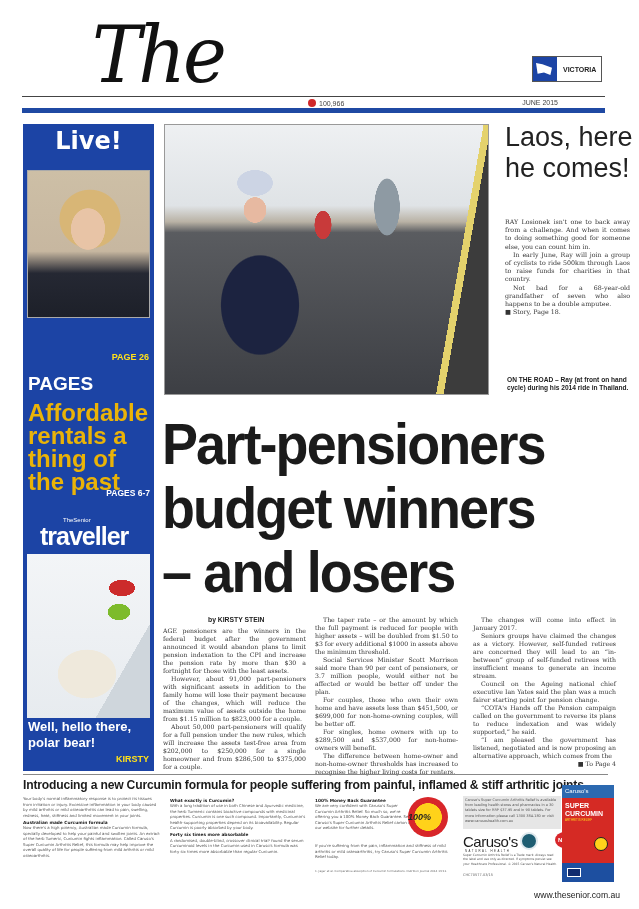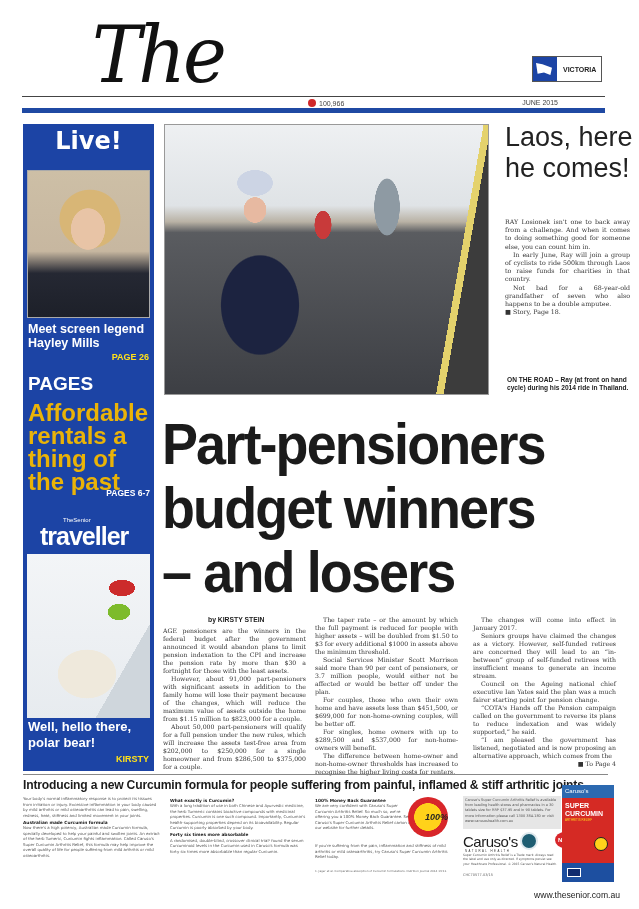--- a/index.html
+++ b/index.html
@@ -75,21 +75,21 @@
 
   
   .ad-title { position: absolute; left: 23px; top: 778px; width: 600px; font-family: "Liberation Sans", sans-serif; font-weight: bold; font-size: 12.5px; letter-spacing: -0.2px; color: #1b1b1b; white-space: nowrap; transform-origin: left top; transform: scaleX(0.97); }
   .ad-col { position: absolute; top: 796px; font-family: "DejaVu Sans", sans-serif; font-size: 3.9px; line-height: 5.5px; color: #555; }
   .ad-col h4 { font-size: 4.3px; font-weight: bold; color: #222; margin-top: 1.5px; }
   .ad-c1 { left: 23px; width: 138px; }
   .ad-c2 { left: 170px; width: 138px; }
   .ad-c3 { left: 315px; width: 100px; }
   .ad-c3b { left: 315px; top: 843px; width: 135px; }
   .ad-foot { position: absolute; left: 315px; top: 869px; width: 135px; font-family: "DejaVu Sans", sans-serif; font-size: 2.8px; color: #666; }
-  .seal { position: absolute; left: 408px; top: 797px; width: 40px; height: 40px; border-radius: 50%; background: radial-gradient(circle, #ffd21a 48%, #d8262a 50%); display: flex; align-items: center; justify-content: flex-end; font-family: "Liberation Sans", sans-serif; font-weight: bold; font-style: italic; font-size: 9px; color: #222; }
+  .seal { position: absolute; left: 408px; top: 797px; width: 40px; height: 40px; border-radius: 50%; background: radial-gradient(circle, #ffd21a 48%, #d8262a 50%); display: flex; align-items: center; justify-content: flex-start; font-family: "Liberation Sans", sans-serif; font-weight: bold; font-style: italic; font-size: 9px; color: #222; }
   .avail-box { position: absolute; left: 463px; top: 796px; width: 98px; height: 33px; background: #e6e6e6; padding: 2px; font-family: "DejaVu Sans", sans-serif; font-size: 3.5px; line-height: 5.2px; color: #555; }
   .brand { position: absolute; left: 463px; top: 833px; font-family: "Liberation Sans", sans-serif; font-size: 15px; color: #1b1b1b; letter-spacing: -0.5px; }
   .brand-sub { position: absolute; left: 465px; top: 849px; font-family: "Liberation Sans", sans-serif; font-size: 2.8px; letter-spacing: 1.5px; color: #333; }
   .brand-face { position: absolute; left: 520px; top: 832px; width: 18px; height: 18px; border-radius: 50%; background: #1e5d72; border: 2px solid #dfe9ee; }
   .new-badge { position: absolute; left: 555px; top: 832px; width: 20px; height: 16px; border-radius: 50%; background: #d8262a; color: #fff; font-family: "Liberation Sans", sans-serif; font-weight: bold; font-size: 6px; display: flex; align-items: center; justify-content: center; }
   .legal { position: absolute; left: 463px; top: 853px; width: 95px; font-family: "DejaVu Sans", sans-serif; font-size: 3px; line-height: 4.4px; color: #555; }
   .code { position: absolute; left: 463px; top: 873px; font-family: "DejaVu Sans", sans-serif; font-size: 3.5px; color: #666; }
   .product-box { position: absolute; left: 562px; top: 785px; width: 52px; height: 97px; background: linear-gradient(180deg, #2c69b0 0 13%, #d52a24 13% 80%, #1d4fa0 80%); }
   .pb-brand { position: absolute; top: 3px; left: 3px; font-family: "Liberation Sans", sans-serif; font-size: 6px; color: #fff; }
   .pb-super { position: absolute; top: 17px; left: 3px; width: 46px; font-family: "Liberation Sans", sans-serif; font-weight: bold; font-size: 7px; line-height: 7.5px; color: #fff; }
@@ -112,21 +112,20 @@
     <span class="circ-dot"></span>
     <span>100,966</span>
   </div>
   <div class="issue-date">JUNE  2015</div>
   <div class="rule-blue"></div>
 </div>
 
 <div class="sidebar">
   <div class="sb-live">Live!</div>
   <div class="sb-photo1"></div>
-  <div class="sb-hayley">Meet screen legend Hayley Mills</div>
   <div class="sb-page26">PAGE 26</div>
   <div class="sb-news">PAGES</div>
   <div class="sb-rentals">Affordable rentals a thing of the past</div>
   <div class="sb-pages67">PAGES 6-7</div>
   <div class="sb-trav-small">TheSenior</div>
   <div class="sb-trav">traveller</div>
   <div class="sb-photo2"></div>
   <div class="sb-polar">Well, hello there, polar bear!</div>
   <div class="sb-liftout">KIRSTY</div>
 </div>

